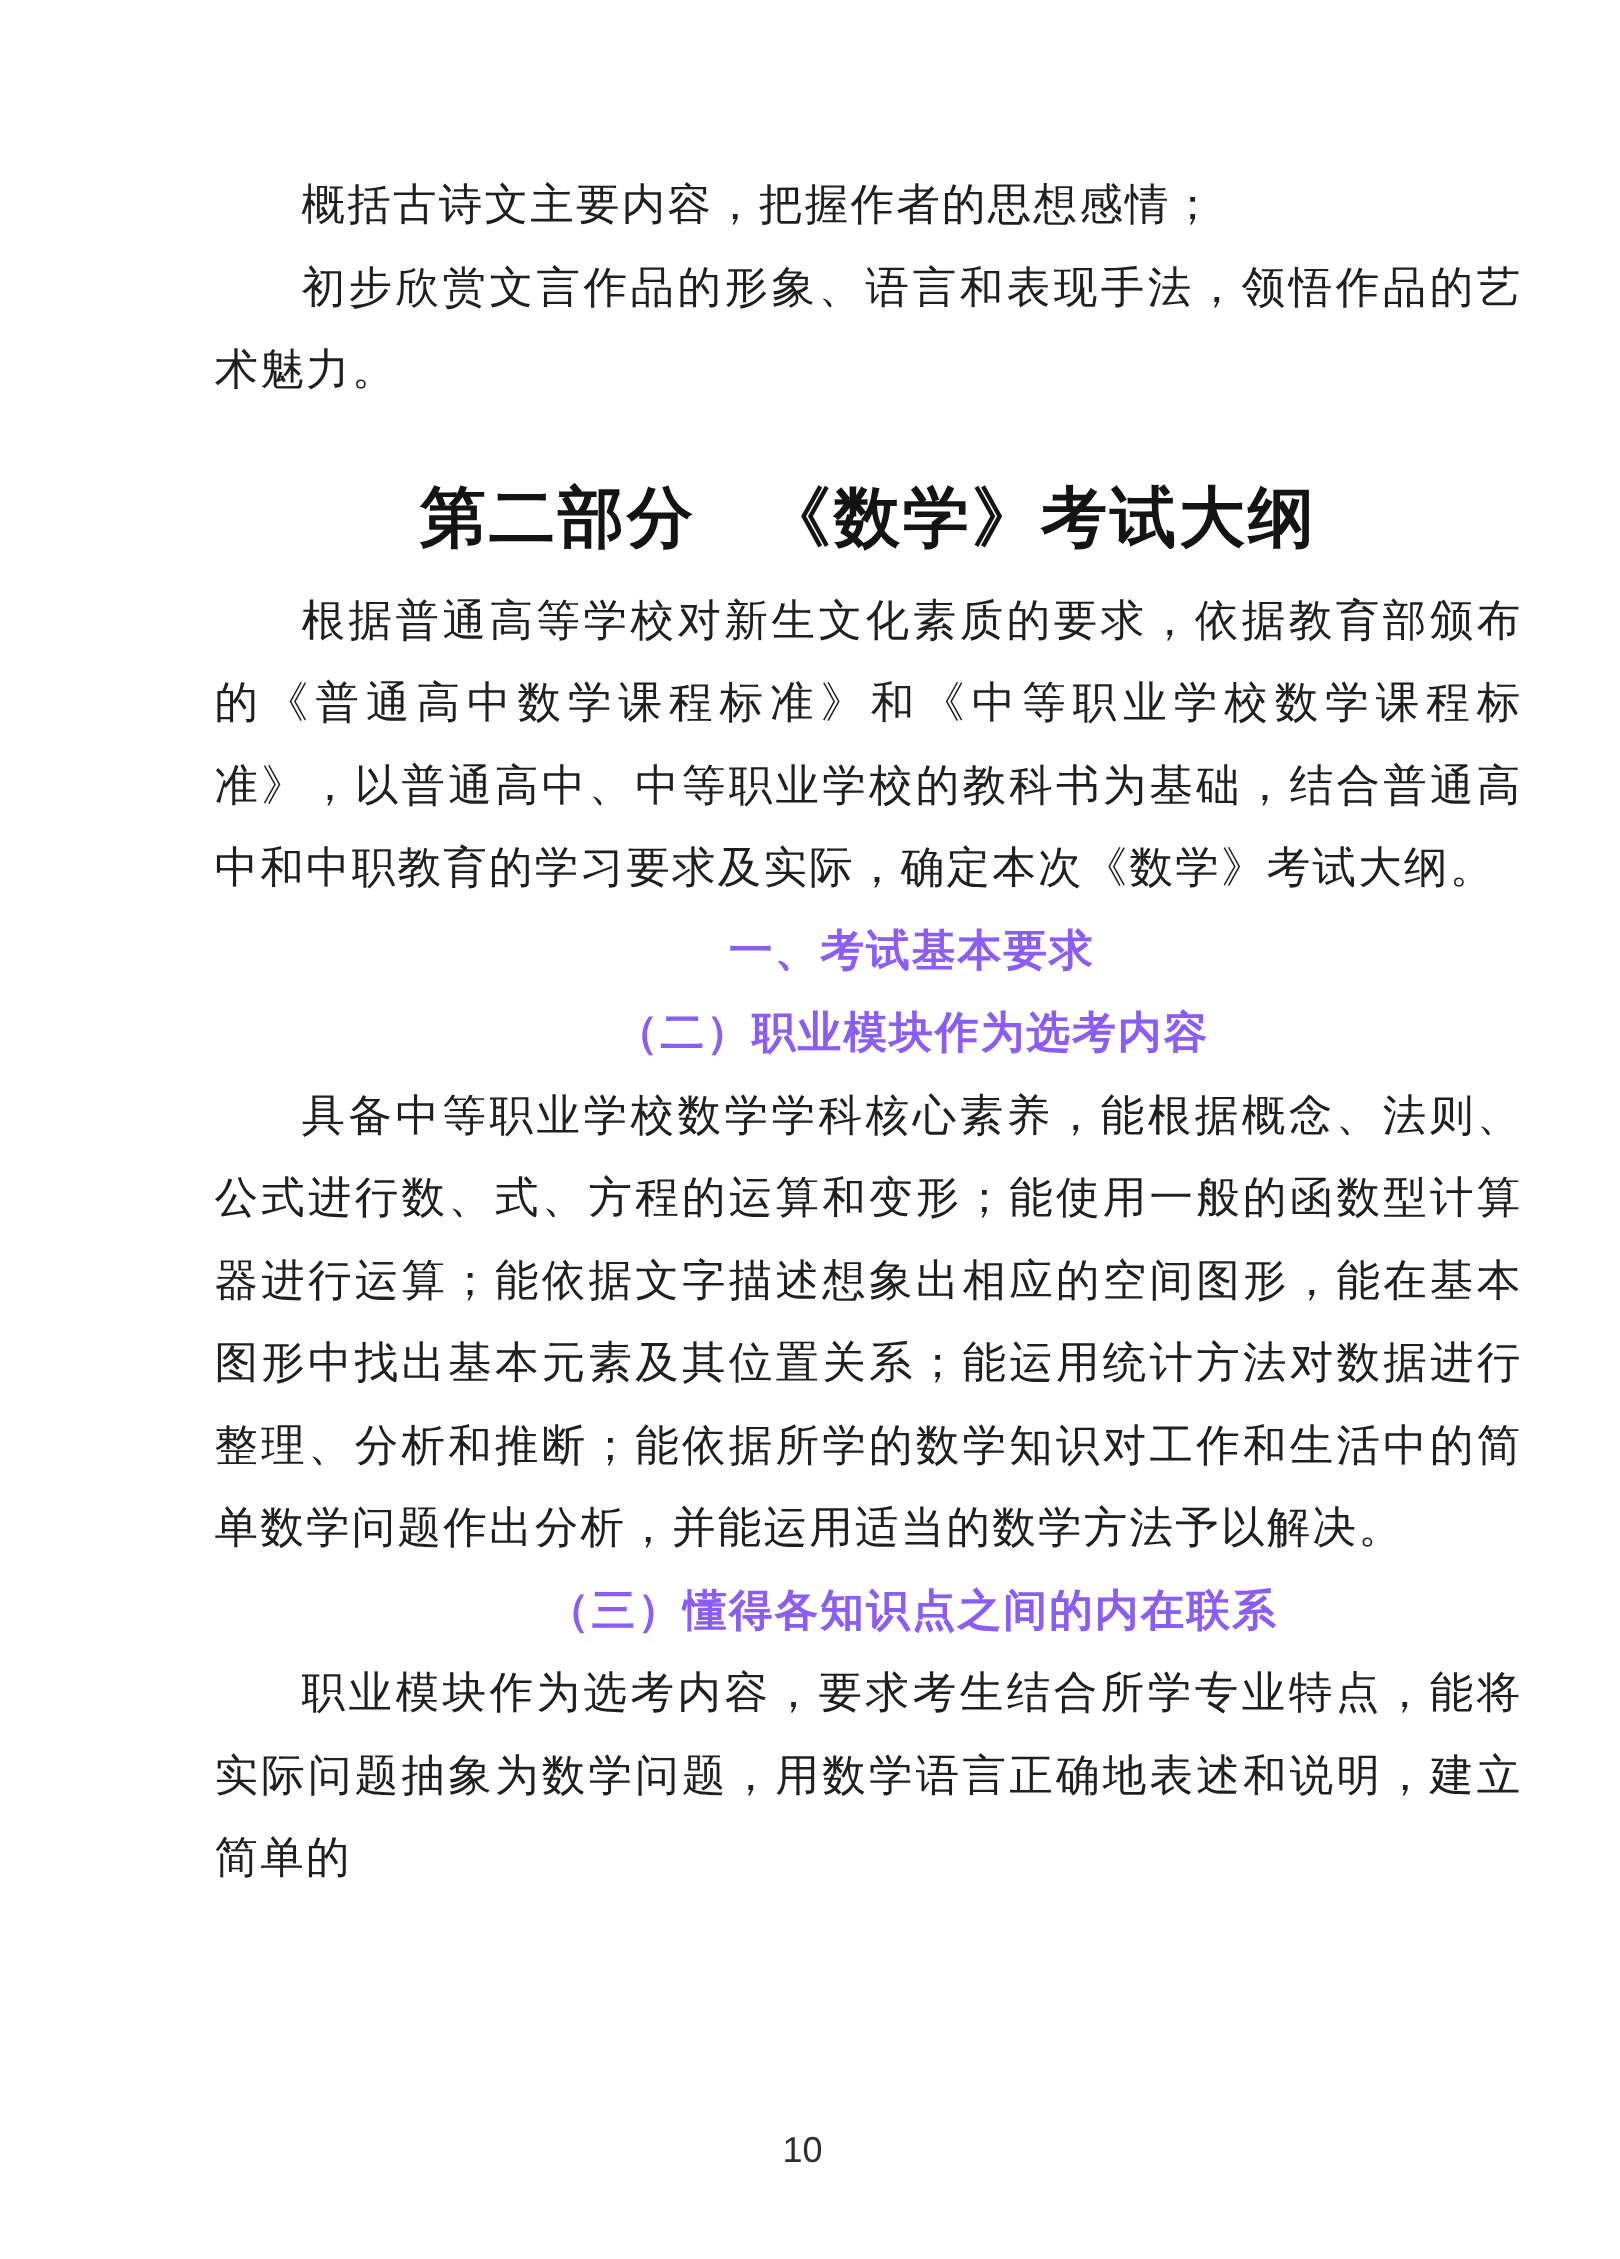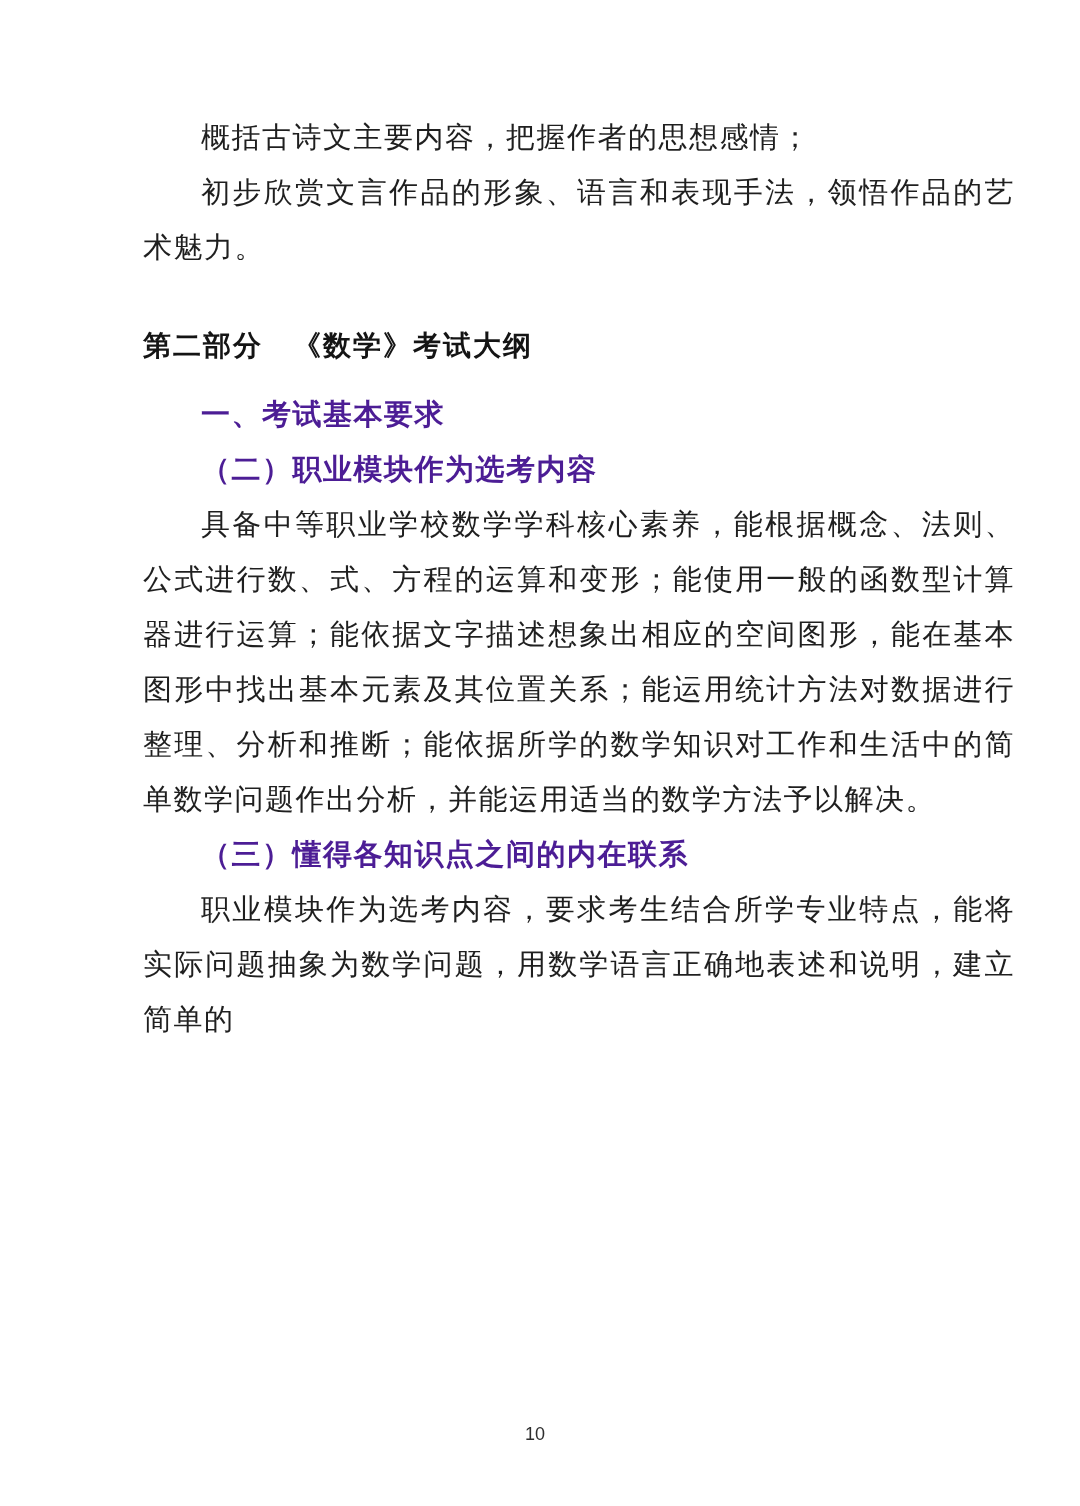--- a/index.html
+++ b/index.html
@@ -22,61 +22,63 @@
     margin: 0;
     font-size: 29px;
     line-height: 55px;
     text-align: justify;
     letter-spacing: 1.5px;
     font-weight: normal;
   }
   .indent { text-indent: 2em; }
   .part-title {
     margin: 38px 0 8px 0;
-    font-size: 28px;
+    font-size: 44px;
     line-height: 66px;
-    text-align: left;
+    text-align: center;
     font-weight: bold;
     letter-spacing: 2px;
     font-family: "Liberation Sans", "DejaVu Sans", sans-serif;
     color: #141414;
   }
   .heading-l1, .heading-l2 {
     margin: 0;
     font-size: 29px;
     line-height: 55px;
     font-weight: bold;
     text-indent: 2em;
     letter-spacing: 1.5px;
     font-family: "Liberation Sans", "DejaVu Sans", sans-serif;
-    color: #4c1d95;
+    color: #8b5cf6;
+    text-align: center;
   }
   .page-number {
     position: absolute;
     left: 0;
     right: 10px;
     bottom: 60px;
     text-align: center;
-    font-size: 18px;
+    font-size: 24px;
     line-height: 24px;
     color: #2e2e2e;
     font-family: "Liberation Sans", "DejaVu Sans", sans-serif;
   }
 </style>
 </head>
 <body>
 
 <div class="page">
 
   <p class="body-par indent">概括古诗文主要内容，把握作者的思想感情；</p>
 
   <p class="body-par indent">初步欣赏文言作品的形象、语言和表现手法，领悟作品的艺术魅力。</p>
 
   <h1 class="part-title">第二部分　《数学》考试大纲</h1>
 
+  <p class="body-par indent">根据普通高等学校对新生文化素质的要求，依据教育部颁布的《普通高中数学课程标准》和《中等职业学校数学课程标准》，以普通高中、中等职业学校的教科书为基础，结合普通高中和中职教育的学习要求及实际，确定本次《数学》考试大纲。</p>
 
   <h2 class="heading-l1">一、考试基本要求</h2>
 
 
 
   <h3 class="heading-l2">（二）职业模块作为选考内容</h3>
 
   <p class="body-par indent">具备中等职业学校数学学科核心素养，能根据概念、法则、公式进行数、式、方程的运算和变形；能使用一般的函数型计算器进行运算；能依据文字描述想象出相应的空间图形，能在基本图形中找出基本元素及其位置关系；能运用统计方法对数据进行整理、分析和推断；能依据所学的数学知识对工作和生活中的简单数学问题作出分析，并能运用适当的数学方法予以解决。</p>
 
   <h3 class="heading-l2">（三）懂得各知识点之间的内在联系</h3>

